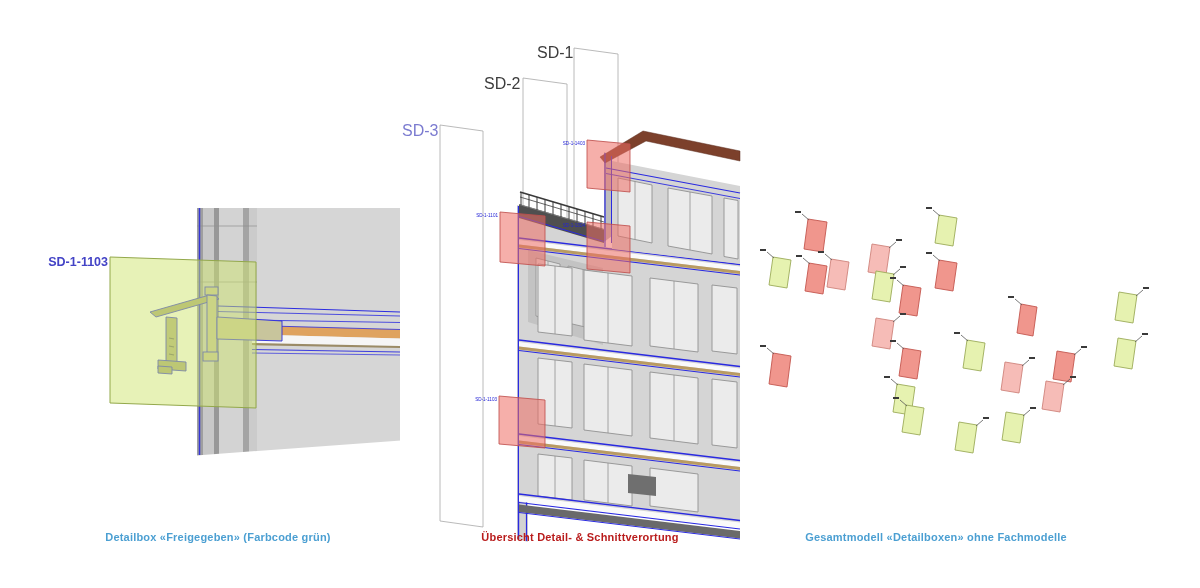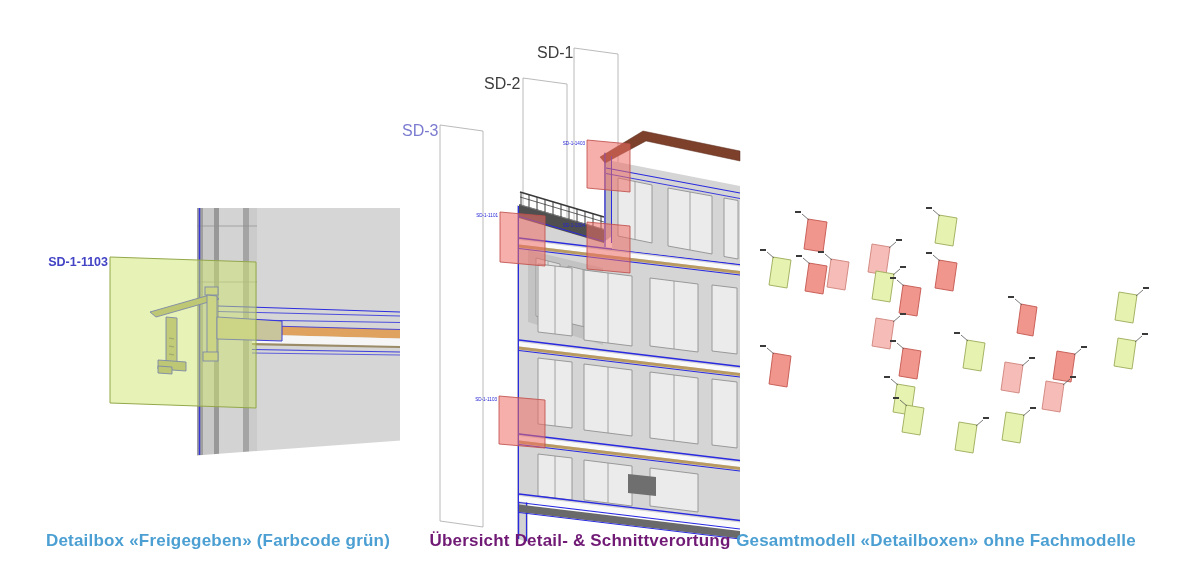--- a/index.html
+++ b/index.html
@@ -1,19 +1,19 @@
 <!DOCTYPE html>
 <html><head>
 <meta charset="utf-8">
 <style>
   html,body{margin:0;padding:0;background:#ffffff;font-family:"Liberation Sans",sans-serif;}
   #stage{position:relative;width:1200px;height:588px;background:#ffffff;overflow:hidden;}
   #scene{position:absolute;left:0;top:0;width:1200px;height:588px;}
   .caption{position:absolute;top:531px;transform:translateX(-50%);white-space:nowrap;
-           font-weight:700;font-size:17px;letter-spacing:.2px;color:#4b9fd2;}
+           font-weight:700;font-size:11px;letter-spacing:.2px;color:#4b9fd2;}
   .sd-label{font-size:16px;fill:#3d3d3d;}
   .sd-label-blue{font-size:16px;fill:#7b7bd0;}
   .detail-label{font-size:12.5px;fill:#4343c6;font-weight:700;}
   .tiny-label{font-size:4.6px;fill:#2323d6;}
   text{font-family:"Liberation Sans",sans-serif;}
 </style>
 </head>
 <body>
 
 <div id="stage">
@@ -257,15 +257,15 @@
       </g>
 
   <g>
     <text class="sd-label" x="537" y="58">SD-1</text>
     <text class="sd-label" x="484" y="89">SD-2</text>
     <text class="sd-label-blue" x="402" y="136">SD-3</text>
   </g>
 </svg>
 
   <div class="caption" style="left: 218px; color: rgb(75, 159, 210);">Detailbox «Freigegeben» (Farbcode grün)</div>
-  <div class="caption" style="left: 580px; color: #701a75;">Übersicht Detail- &amp; Schnittverortung</div>
+  <div class="caption" style="left: 580px; color: #b91c1c;">Übersicht Detail- &amp; Schnittverortung</div>
   <div class="caption" style="left: 936px; color: rgb(75, 159, 210); text-align: right;">Gesamtmodell «Detailboxen» ohne Fachmodelle</div>
 </div>
 
 </body></html>

